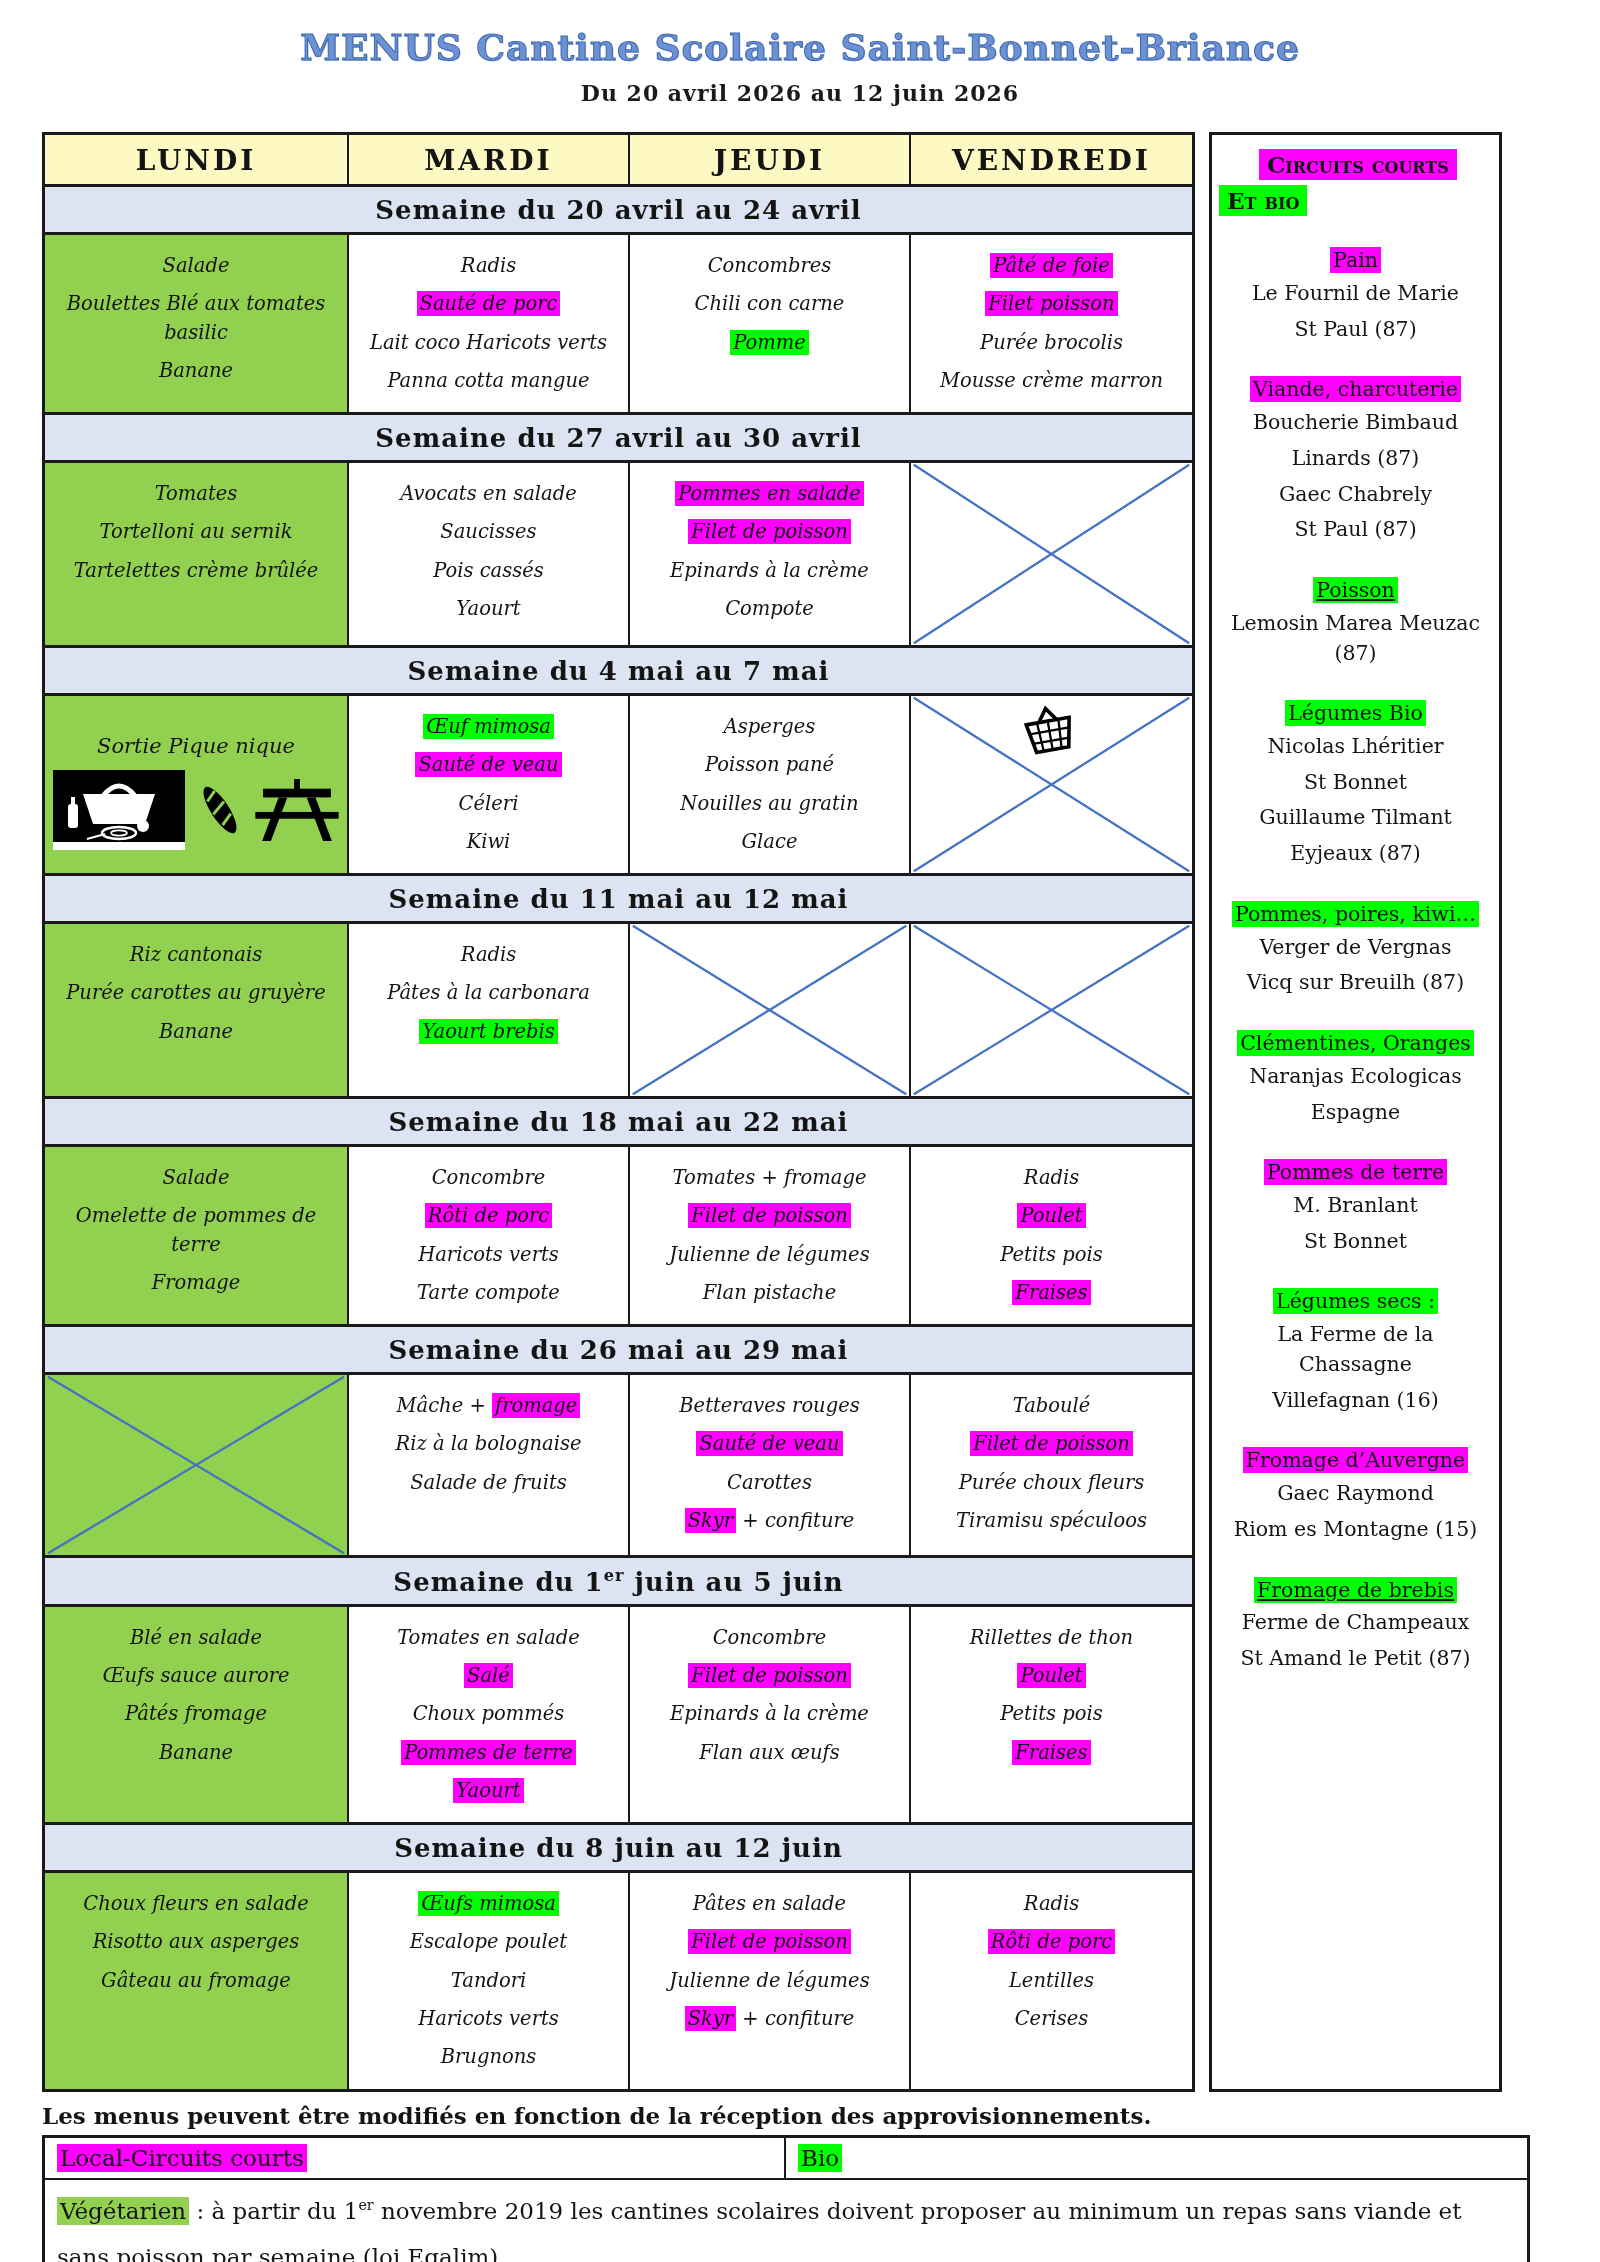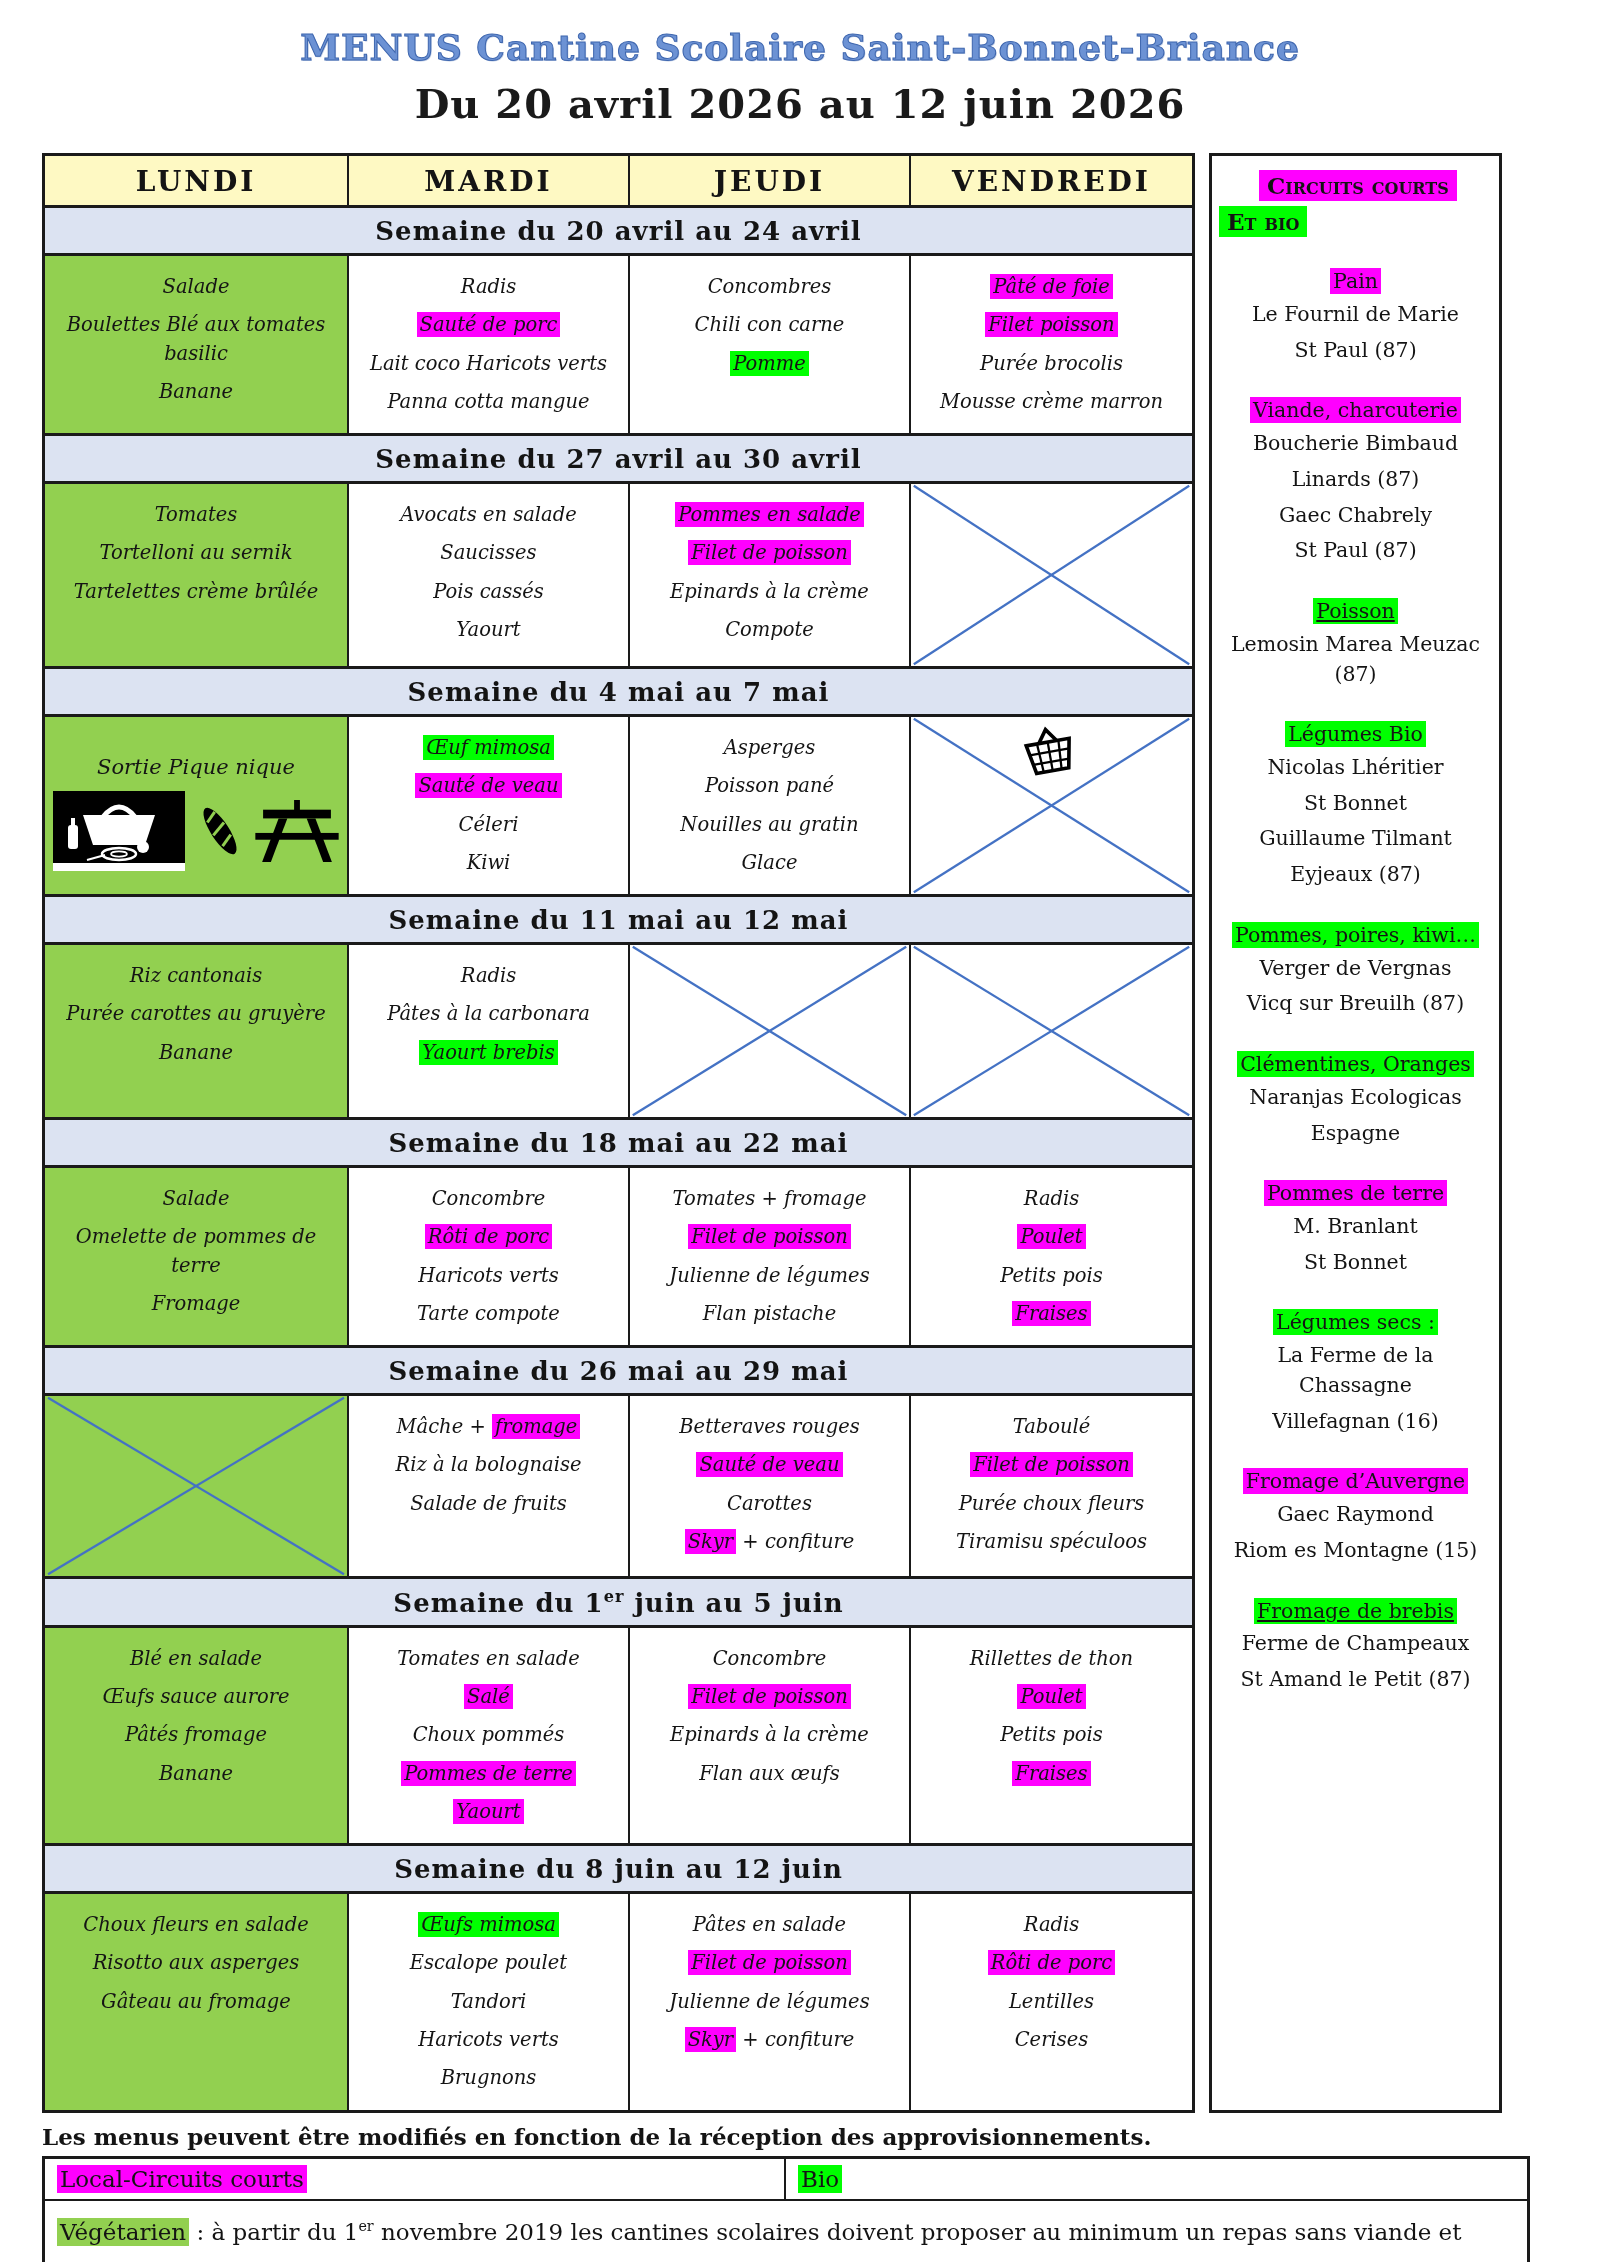--- a/index.html
+++ b/index.html
@@ -7,21 +7,21 @@
     --band-blue:#DCE3F2; --cross-blue:#4472C4; --title-blue:#6C92D4;
     --ink:#141414;
   }
   *{box-sizing:border-box;}
   html,body{margin:0;padding:0;background:#fff;}
   body{width:1600px;height:2262px;font-family:"DejaVu Serif",serif;color:var(--ink);}
   .page{position:relative;width:1600px;height:2262px;overflow:hidden;background:#fff;}
 
   .title{margin:26px 0 0 0;text-align:center;font-size:36px;font-weight:bold;letter-spacing:1px;
          color:var(--title-blue);-webkit-text-stroke:1px #3E66AE;text-shadow:1px 1px 0 rgba(62,102,174,.35);}
-  .subtitle{margin-top:12px;text-align:center;font-size:40px;font-weight:bold;letter-spacing:1px;color:#1a1a1a;}
+  .subtitle{margin-top:12px;text-align:center;font-size:22px;font-weight:bold;letter-spacing:1px;color:#1a1a1a;}
 
   .content{display:flex;align-items:stretch;margin:26px 0 0 42px;gap:14px;}
 
   
   .menu-table{width:1153px;border:3px solid #1a1a1a;display:grid;grid-template-columns:repeat(4,1fr);background:#fff;}
   .day-header{border-right:2px solid #1a1a1a;padding:9px 0 7px;text-align:center;
               font-size:28px;font-weight:bold;letter-spacing:3px;background:#fef9c3;}
   .day-header.last{border-right:none;}
   .band{grid-column:1/-1;background:var(--band-blue);border-top:3px solid #1a1a1a;border-bottom:3px solid #1a1a1a;
         text-align:center;font-size:26px;font-weight:bold;letter-spacing:1px;padding:8px 0 7px;}

